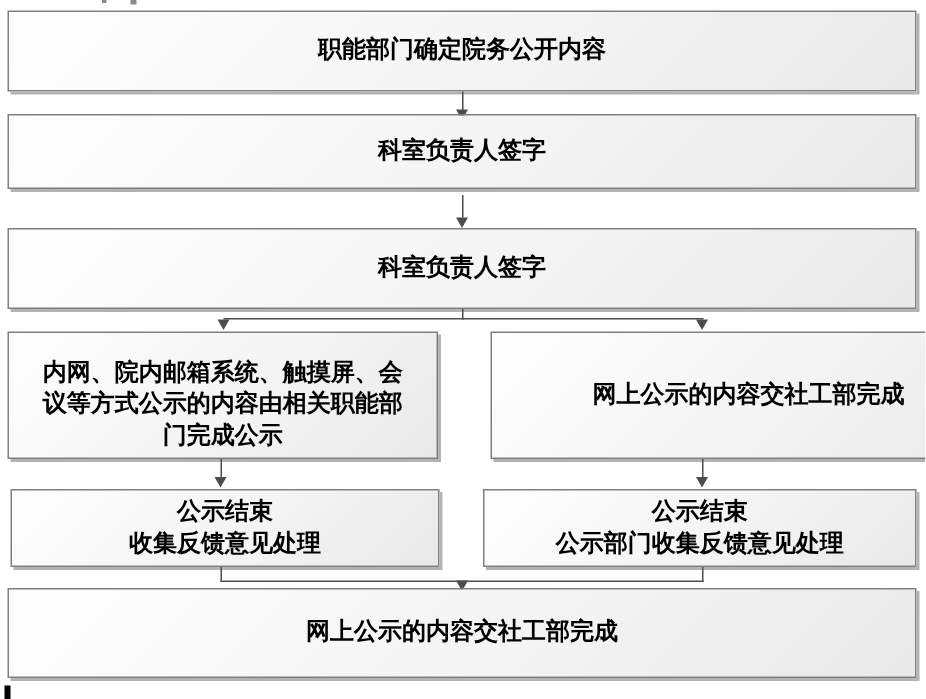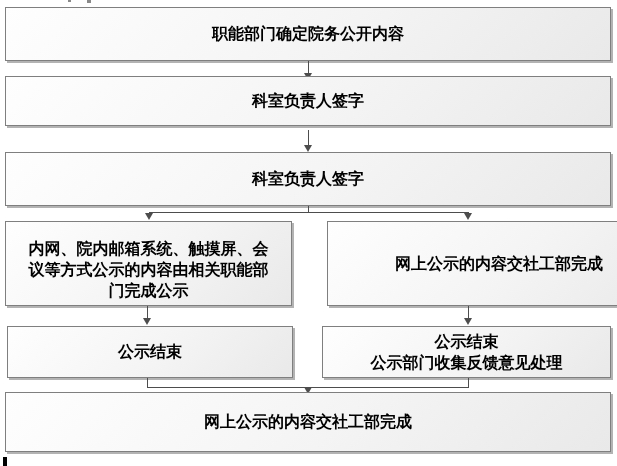--- a/index.html
+++ b/index.html
@@ -75,20 +75,21 @@
     <span>网上公示的内容交社工部完成</span>
   </div>
 
   <div class="vline" style="left:147px;top:306px;height:13px;"></div>
   <div class="arrowhead" style="left:143px;top:318px;"></div>
   <div class="vline" style="left:468px;top:306px;height:13px;"></div>
   <div class="arrowhead" style="left:464px;top:318px;"></div>
 
   <div class="node" style="left:7px;top:326px;width:286px;height:52px;">
     <span>公示结束</span>
+    <span>收集反馈意见处理</span>
   </div>
   <div class="node" style="left:322px;top:326px;width:289px;height:52px;">
     <span>公示结束</span>
     <span>公示部门收集反馈意见处理</span>
   </div>
 
   <div class="vline" style="left:147px;top:378px;height:10px;"></div>
   <div class="vline" style="left:468px;top:378px;height:10px;"></div>
   <div class="hline" style="left:147px;top:387px;width:322px;"></div>
   <div class="arrowhead" style="left:304px;top:387px;"></div>

